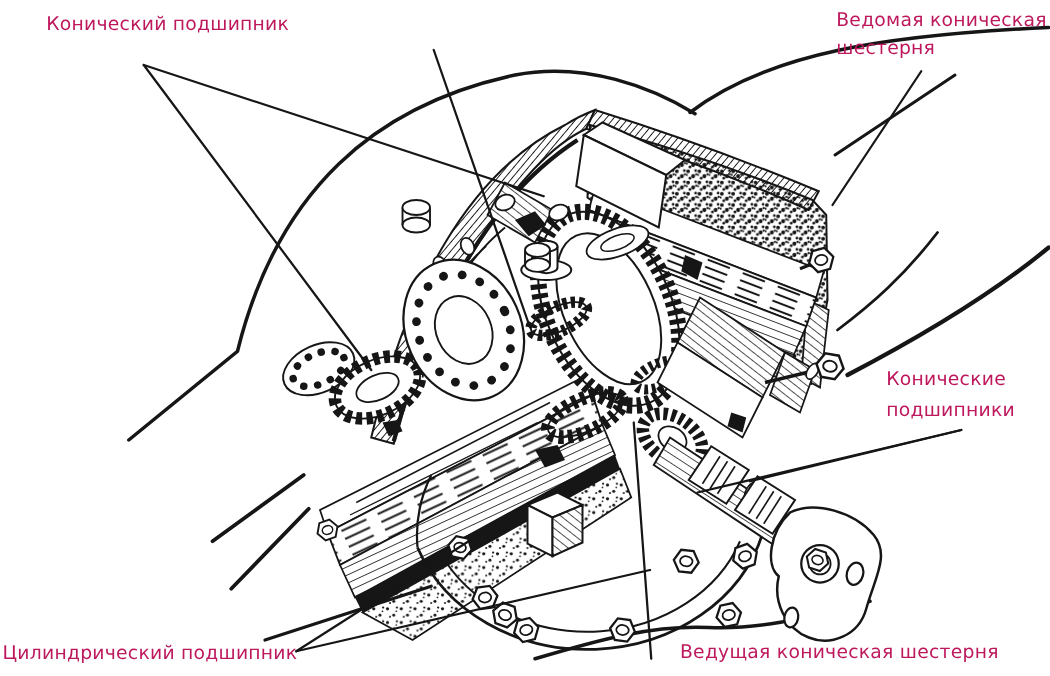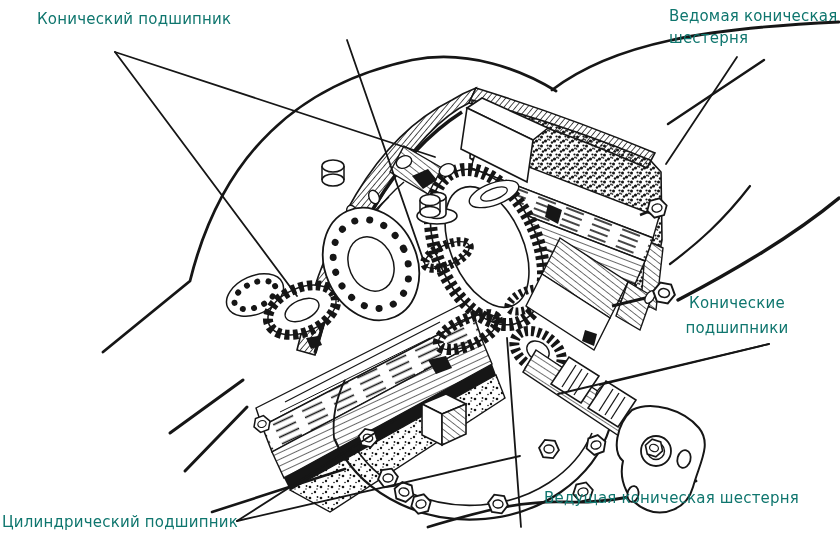--- a/index.html
+++ b/index.html
@@ -1,27 +1,27 @@
 <!DOCTYPE html>
 <html><head>
 <meta charset="utf-8">
 <style>
   html,body{margin:0;padding:0;background:#ffffff;}
   .stage{position:relative;width:840px;height:541px;background:#ffffff;overflow:hidden;
          font-family:"DejaVu Sans",sans-serif;}
   .stage svg{position:absolute;left:0;top:0;}
-  .label{position:absolute;font-size:15px;line-height:1.45;color:#0f766e;
+  .label{position:absolute;font-size:15px;line-height:1.45;color:#be185d;
          letter-spacing:.2px;white-space:nowrap;}
   .label.wrap{white-space:normal;}
   #lbl-conical-bearing   {left:37px;  top:9px;}
   #lbl-diff-case         {left:262px; top:8px;}
   #lbl-driven-gear       {left:669px; top:5px;  width:175px; line-height:22px;}
-  #lbl-conical-bearings  {left:677px; top:291px;width:120px; line-height:25px;text-align:center;}
+  #lbl-conical-bearings  {left:709px; top:291px;width:120px; line-height:25px;}
   #lbl-cyl-bearing       {left:2px;   top:512px;}
-  #lbl-drive-gear        {left:544px; top:488px;}
+  #lbl-drive-gear        {left:544px; top:511px;}
 </style>
 </head>
 <body>
 
 <div class="stage">
 
 <svg width="840" height="541" viewBox="0 0 840 541">
   <defs>
     <pattern id="speck" width="11" height="11" patternUnits="userSpaceOnUse">
       <circle cx="2" cy="3" r="1.3" fill="#161616"></circle>

